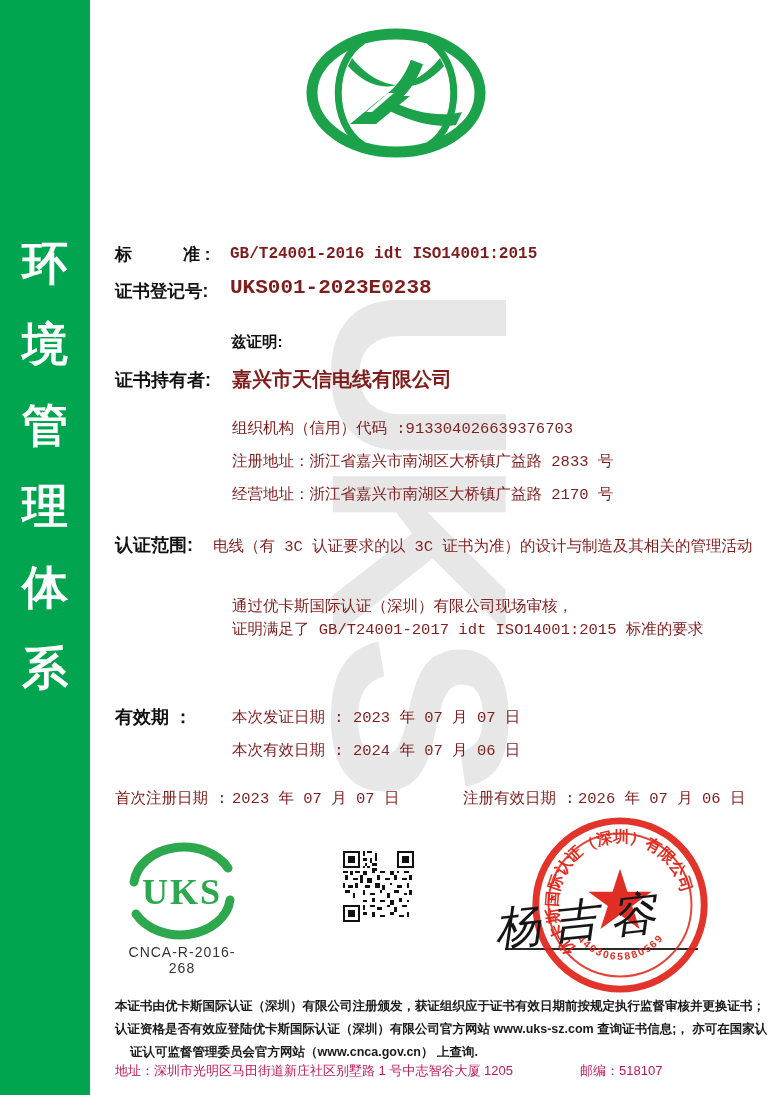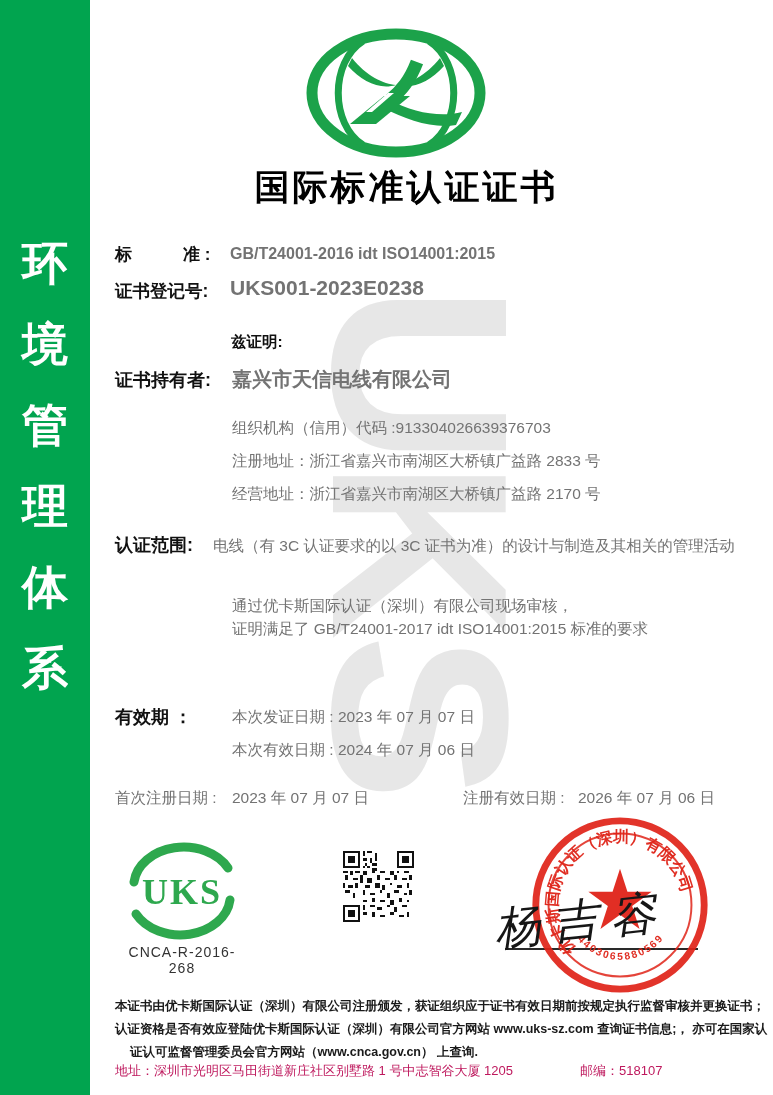--- a/index.html
+++ b/index.html
@@ -25,21 +25,21 @@
   }
   .content{position:absolute;left:0;top:0;width:773px;height:1095px;z-index:1;}
   
   .emblem{position:absolute;left:306px;top:28px;}
   .title{
     position:absolute;left:110px;right:70px;top:164px;text-align:center;
     font-size:35px;font-weight:700;letter-spacing:3px;color:#000;
   }
   
   .lbl{position:absolute;font-weight:700;color:#111;white-space:pre;}
-  .val{position:absolute;color:#737373;white-space:pre;}
+  .val{position:absolute;color:#7f1d1d;white-space:pre;font-family:Liberation Mono, monospace;}
   .b{font-weight:700;}
   
   .ukslogo{position:absolute;left:124px;top:842px;}
   .cnca{position:absolute;left:126px;top:944px;width:112px;text-align:center;
         font-size:14px;letter-spacing:1px;color:#333;}
   .qr{position:absolute;left:343px;top:851px;}
   .sig-line{position:absolute;left:505px;top:948px;width:193px;height:2px;background:#2a2a2a;}
   .seal{position:absolute;left:527px;top:812px;}
   .signature{
     position:absolute;left:494px;top:890px;
@@ -76,21 +76,20 @@
         <path d="M123 13 C156 34 156 96 123 117" fill="none" stroke="#1CA24A" stroke-width="7"></path>
         <path d="M46 30 C60 48 78 56 90 57 C74 62 56 54 42 38 Z" fill="#1CA24A"></path>
         <path d="M134 30 C120 48 102 56 90 57 C106 62 124 54 138 38 Z" fill="#1CA24A"></path>
         <path d="M111 34 C104 52 96 62 84 72" fill="none" stroke="#1CA24A" stroke-width="13"></path>
         <path d="M84 72 C106 84 134 90 156 84 L150 97 C128 101 100 92 78 80 Z" fill="#1CA24A"></path>
         <path d="M44 96 L78 68 L104 68 L70 96 Z" fill="#1CA24A"></path>
         <path d="M60 84 L82 65 L88 65 L66 84 Z" fill="#ffffff"></path>
       </svg>
     </div>
 
-    <div class="title">国际标准认证证书</div>
 
     <div class="lbl" style="left:115px;top:243px;font-size:17px;">标　　　准 :</div>
     <div class="val b" style="left:230px;top:245px;font-size:16px;">GB/T24001-2016 idt ISO14001:2015</div>
 
     <div class="lbl" style="left:115px;top:279px;font-size:17.5px;">证书登记号:</div>
     <div class="val b" style="left:230px;top:276px;font-size:21px;">UKS001-2023E0238</div>
 
     <div class="lbl" style="left:231px;top:332px;font-size:15.5px;">兹证明:</div>
 
     <div class="lbl" style="left:115px;top:368px;font-size:18px;">证书持有者:</div>

